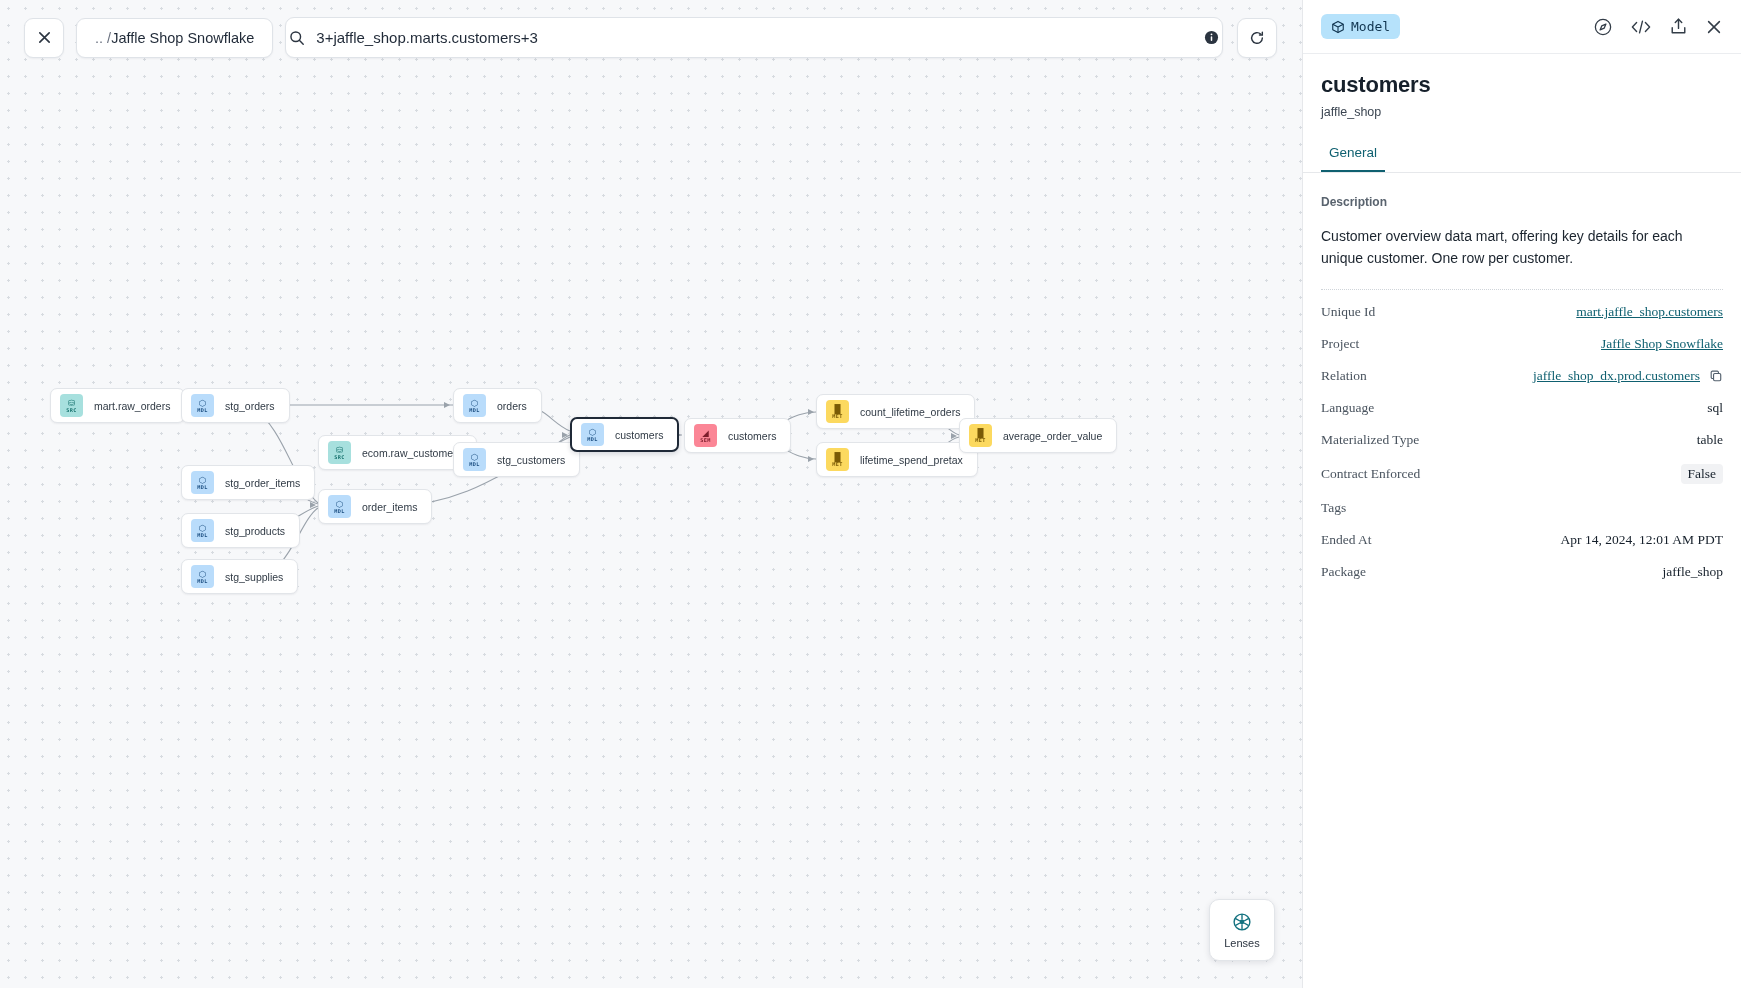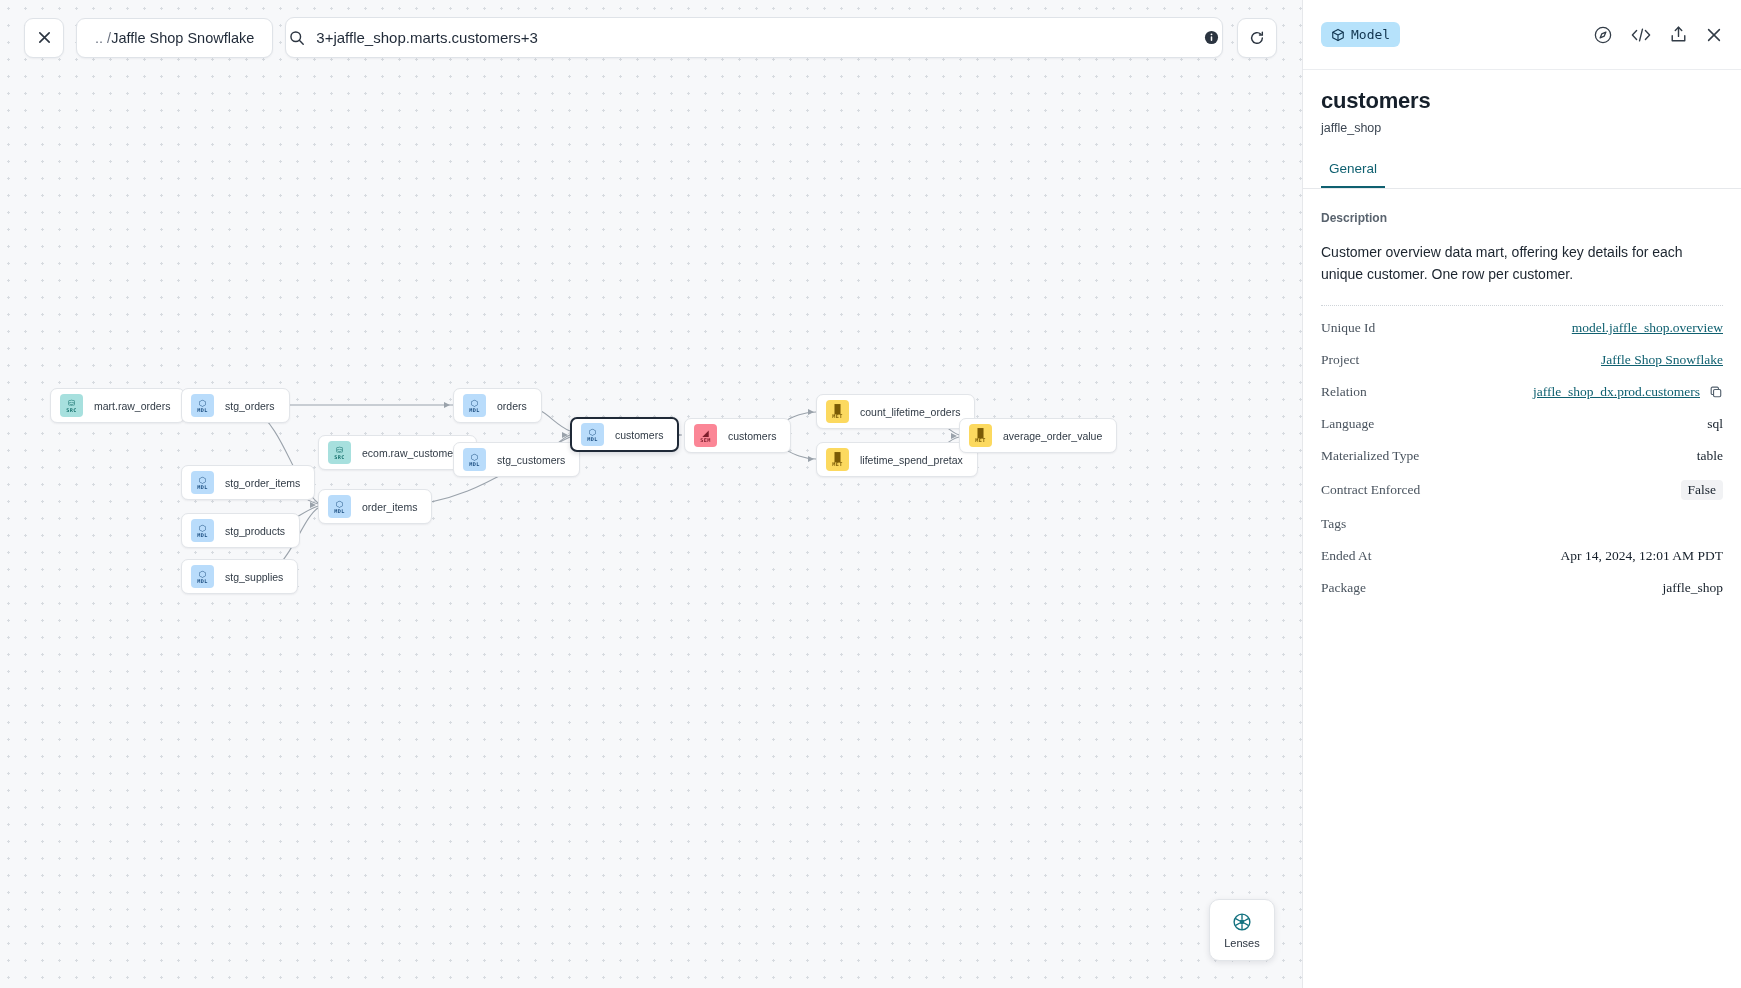--- a/index.html
+++ b/index.html
@@ -88,21 +88,21 @@
   }
   .lenses-btn .ltext { font-size: 11px; color: #2b3440; text-align: center; }
 
   
   .panel {
     width: 439px; height: 988px; background: #fff;
     border-left: 1px solid #e6e8eb;
     display: flex; flex-direction: column;
   }
   .panel-head {
-    height: 70px; display: flex; align-items: center;
+    height: 54px; display: flex; align-items: center;
     padding: 0 18px 0 18px; border-bottom: 1px solid #ebedf0;
     justify-content: space-between;
   }
   .type-chip {
     background: #b6e2fb; color: #10344f; border-radius: 6px;
     height: 25px; display: inline-flex; align-items: center; gap: 6px;
     padding: 0 10px; font-size: 13px;
     font-family: "DejaVu Sans Mono", monospace;
     cursor: pointer;
   }
@@ -392,21 +392,21 @@
       <div class="tab">General</div>
     </div>
 
     <div class="panel-body">
       <div class="section-label">Description</div>
       <div class="desc">Customer overview data mart, offering key details for each unique customer. One row per customer.</div>
       <div class="divider"></div>
       <div id="field-list">
           <div class="kv">
             <div class="k">Unique Id</div>
-            <div class="v link">model.jaffle_shop.overview</div>
+            <div class="v link">mart.jaffle_shop.customers</div>
           </div>
           <div class="kv">
             <div class="k">Project</div>
             <div class="v link">Jaffle Shop Snowflake</div>
           </div>
           <div class="kv">
             <div class="k">Relation</div>
             <div class="v-with-copy">
               <span class="v link">jaffle_shop_dx.prod.customers</span>
               <span class="copy-icon">

